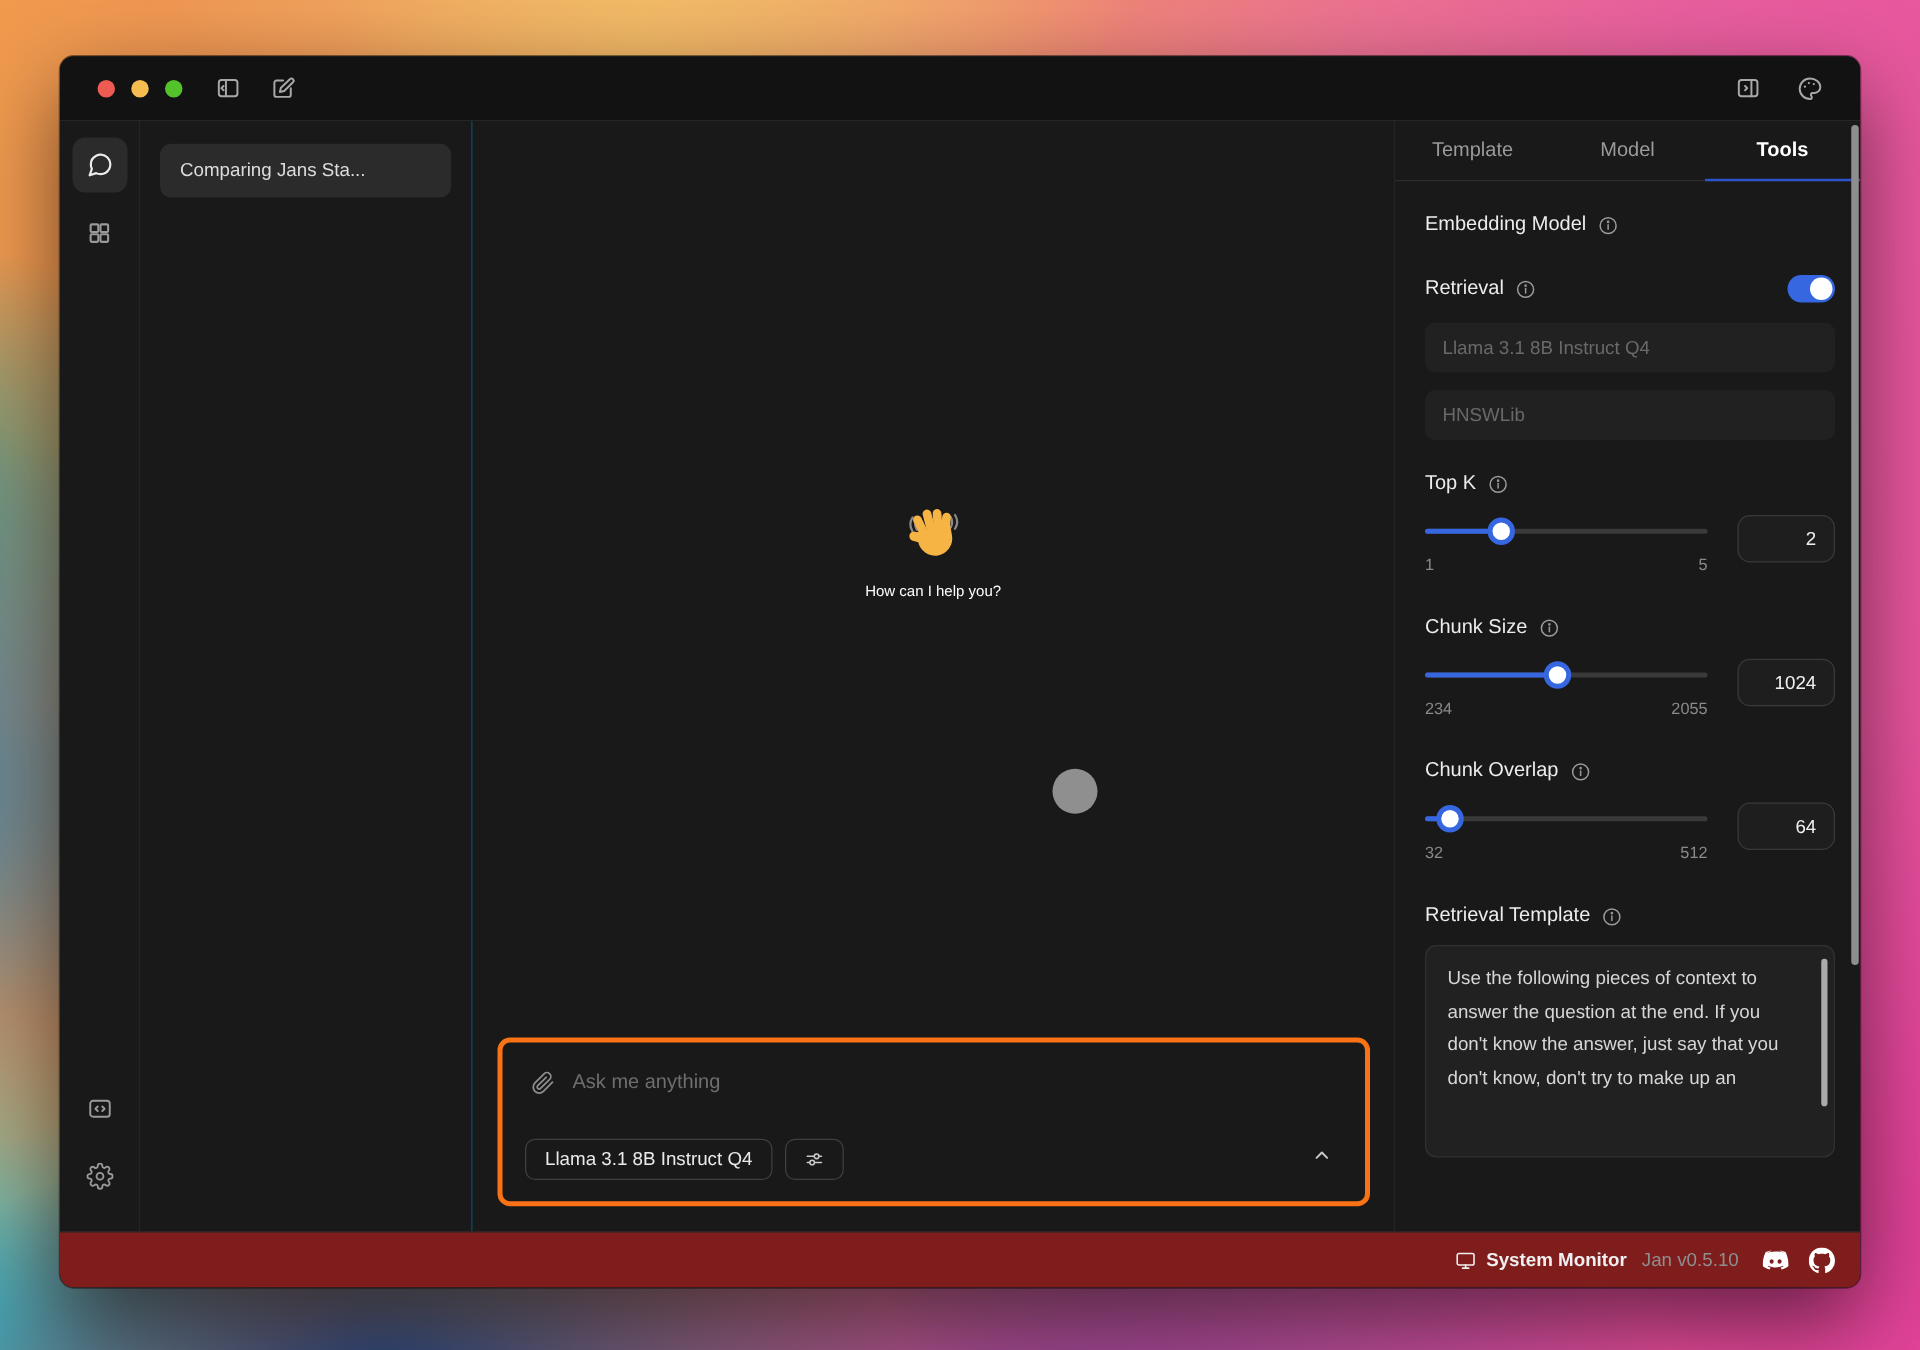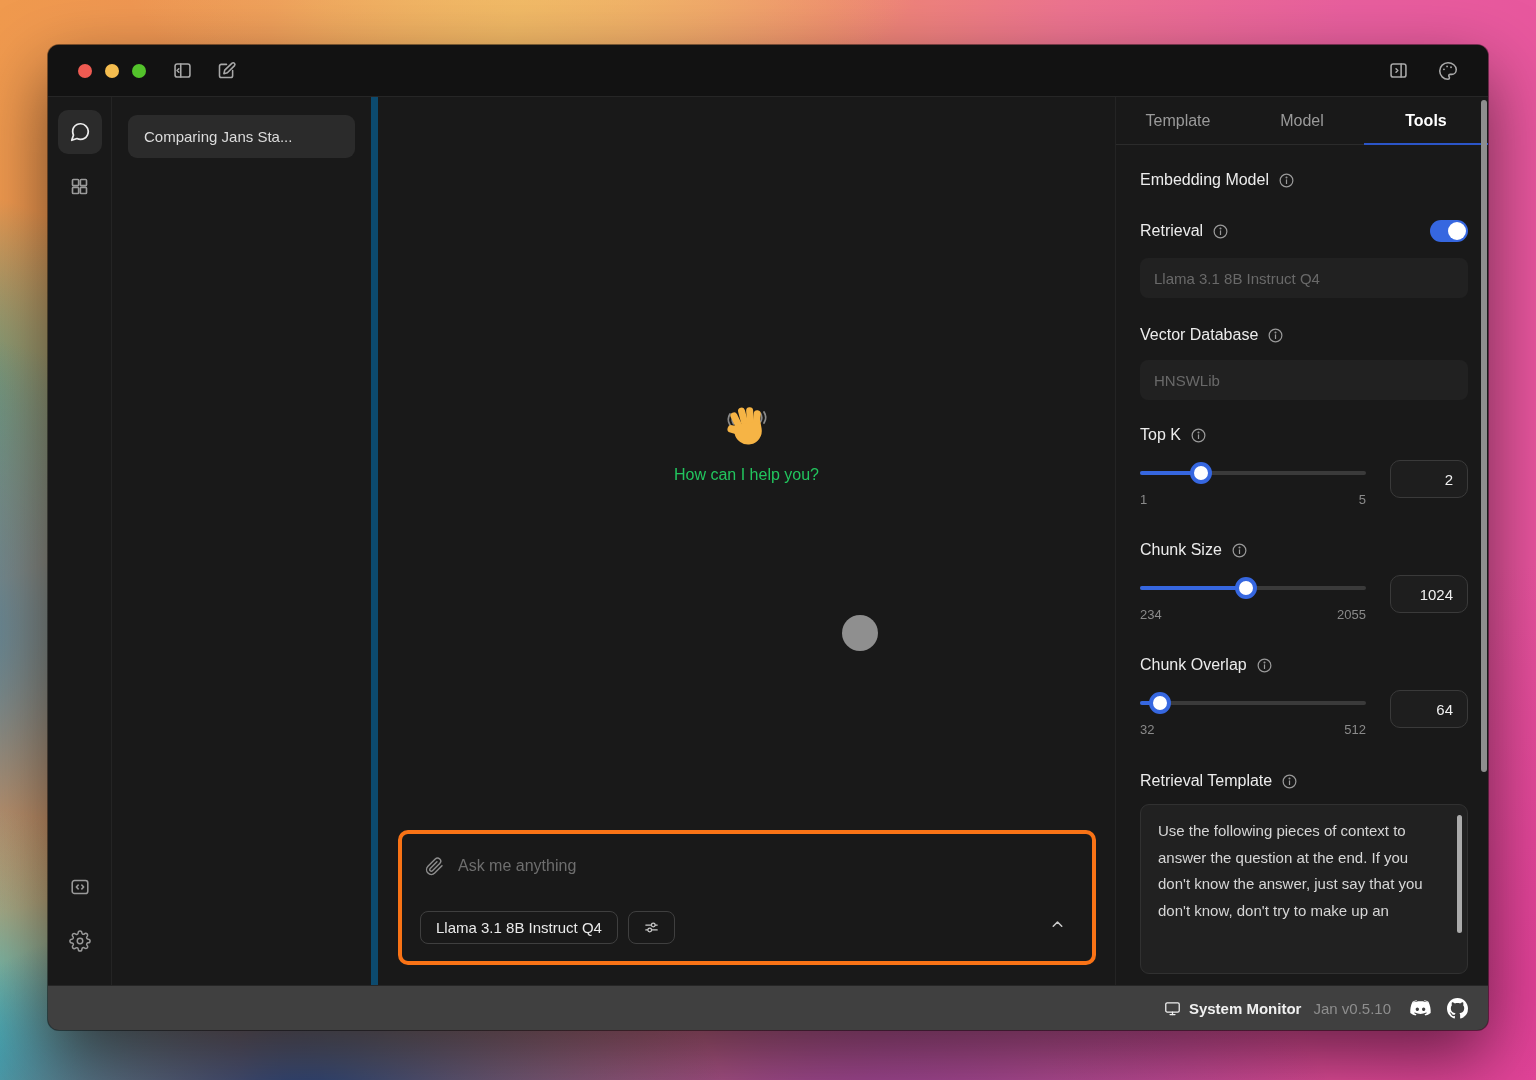--- a/index.html
+++ b/index.html
@@ -33,28 +33,28 @@
   
   .content{ flex:1 1 auto; display:flex; min-height:0; position:relative; }
   
   .rail{ width:64px; flex:0 0 auto; display:flex; flex-direction:column; align-items:center;
     padding:13px 0 22px 0; gap:10px; border-right:1px solid #242424; }
   .rail-btn{ width:44px; height:44px; border-radius:10px; display:flex; align-items:center;
     justify-content:center; color:#C9C9C9; }
   .rail-btn.active{ background:#2B2B2B; color:#ECECEC; }
   .rail-spacer{ flex:1; }
   
-  .threads{ width:266px; flex:0 0 auto; border-right:7px solid #0c4a6e; padding:18px 16px; }
+  .threads{ width:266px; flex:0 0 auto; border-right:1px solid #0c4a6e; padding:18px 16px; }
   .thread-item{ height:43px; background:#2B2B2B; border-radius:9px; display:flex; align-items:center;
     padding:0 16px; color:#DCDCDC; font-size:15px; font-weight:500; white-space:nowrap; overflow:hidden; }
   
   .main{ flex:1 1 auto; position:relative; min-width:0; }
   .greeting{ position:absolute; top:305px; left:0; right:0; display:flex; flex-direction:column;
     align-items:center; gap:12px; }
-  .greeting-text{ color:#22c55e; font-size:16px; font-weight:500;text-align:center; }
+  .greeting-text{ color:#ffffff; font-size:12px; font-weight:500;text-align:center; }
   .cursor-dot{ position:absolute; left:464px; top:518px; width:36px; height:36px;
     border-radius:50%; background:#8F8F8F; }
   .input-box{ position:absolute; left:20px; right:19px; bottom:20px; height:135px;
     border:4px solid #f97316; border-radius:10px; }
   .input-row{ position:absolute; top:20px; left:20px; display:flex; align-items:center; gap:12px; }
   .placeholder{ color:#6E6E6E; font-size:16px; }
   .input-actions{ position:absolute; left:18px; bottom:17px; display:flex; gap:10px; align-items:center; }
   .model-btn{ height:33px; border:1px solid #3F3F3F; border-radius:8px; display:flex; align-items:center;
     padding:0 15px; color:#EAEAEA; font-size:15px; font-weight:500; background:transparent; }
   .tune-btn{ width:47px; height:33px; border:1px solid #3F3F3F; border-radius:8px; display:flex;
@@ -88,21 +88,21 @@
   .minmax{ display:flex; justify-content:space-between; color:#8A8A8A; font-size:13px; margin-top:6px; }
   .value-box{ width:78px; height:38px; border:1px solid #3A3A3A; background:#1E1E1E; border-radius:10px;
     display:flex; align-items:center; justify-content:flex-end; padding:0 14px; color:#F0F0F0; font-size:15px; }
   .sect-label{ margin-top:32px; height:22px; }
   .template-box{ margin-top:12px; height:170px; background:#212121; border:1px solid #313131; border-radius:9px;
     position:relative; padding:13px 26px 10px 17px; overflow:hidden; }
   .template-text{ color:#D6D6D6; font-size:15px; line-height:26.5px; }
   .tb-scroll{ position:absolute; right:5px; top:10px; width:5px; height:118px; border-radius:3px; background:#ABABAB; }
   .panel-scrollbar{ position:absolute; right:1px; top:3px; width:6px; height:672px; border-radius:3px; background:#8E8E8E; }
   
-  .statusbar{ height:45px; flex:0 0 auto; border-top:1px solid #262626; background:#404040;
+  .statusbar{ height:45px; flex:0 0 auto; border-top:1px solid #262626; background:#7f1d1d;
     display:flex; align-items:center; justify-content:flex-end; padding-right:20px; }
   .sysmon{ display:flex; align-items:center; gap:8px; color:#F0F0F0; font-size:15px; font-weight:600; }
   .version{ color:#8E8E8E; font-size:15px; margin-left:12px; }
   .sb-ic{ margin-left:18px; display:flex; color:#FFFFFF; }
   svg{ display:block; }
 </style>
 </head>
 <body>
 
 <div class="window">
@@ -292,30 +292,20 @@
               </svg>
           </span>
           <div class="row-right toggle on">
               <div class="tknob"></div>
             </div>
         </div>
         <div class="field">
           <span>Llama 3.1 8B Instruct Q4</span>
         </div>
 
-        <div class="ctl-row" style="margin-top:26px; height:22px">
-          <span class="ctl-label">Vector Database</span>
-          <span class="info-ic">
-            <svg width="17" height="17" viewBox="0 0 24 24" fill="none" stroke="currentColor" stroke-width="1.7" stroke-linecap="round">
-                <circle cx="12" cy="12" r="9"></circle>
-                <line x1="12" y1="11" x2="12" y2="16.2"></line>
-                <circle cx="12" cy="7.8" r="0.6" fill="currentColor"></circle>
-              </svg>
-          </span>
-        </div>
         <div class="field">
           <span>HNSWLib</span>
         </div>
 
 
         <div class="ctl-row" style="margin-top:24px; height:22px">
           <span class="ctl-label">Top K</span>
           <span class="info-ic">
             <svg width="17" height="17" viewBox="0 0 24 24" fill="none" stroke="currentColor" stroke-width="1.7" stroke-linecap="round">
                 <circle cx="12" cy="12" r="9"></circle>

